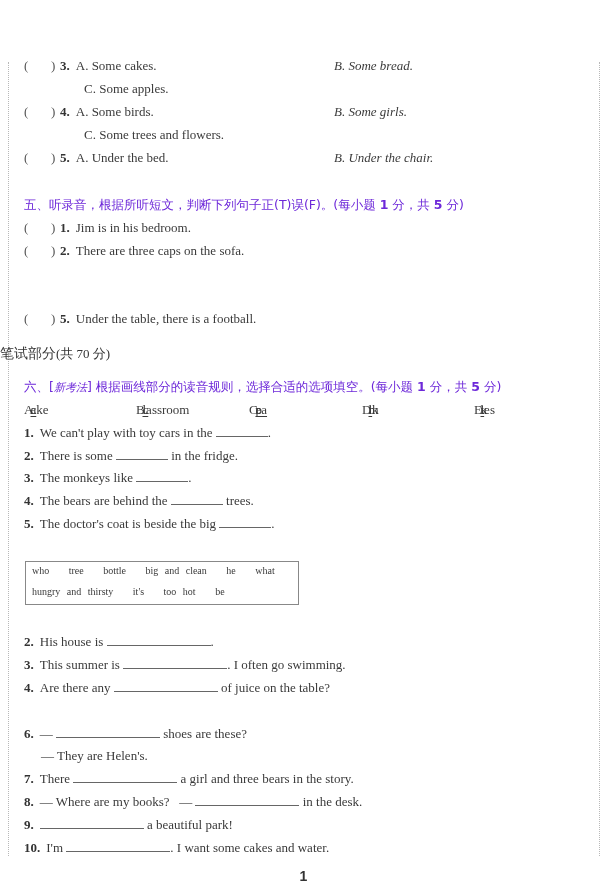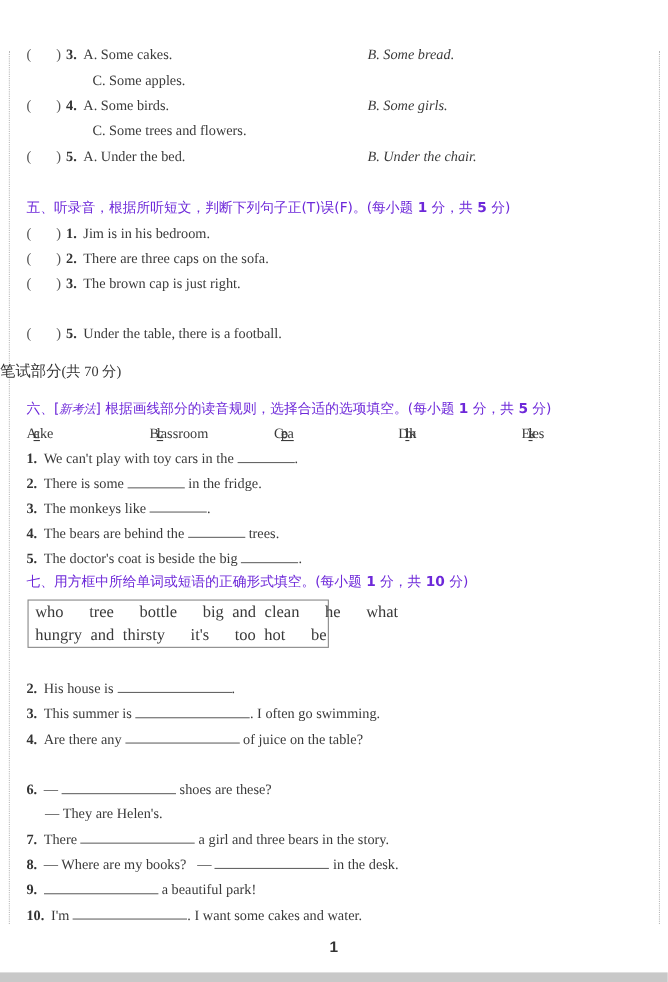--- a/index.html
+++ b/index.html
@@ -1,39 +1,39 @@
 <!DOCTYPE html>
 <html><head>
 <meta charset="utf-8">
 <style>
   html, body { margin: 0; padding: 0; }
   body {
     width: 607px; height: 893px; background: #ffffff; position: relative; overflow: hidden;
     font-family: "Liberation Serif", "DejaVu Serif", serif; color: #3a3a3a;
   }
-  .page { position: absolute; left: 0; top: 0; width: 607px; height: 626px; }
+  .page { position: absolute; left: 0; top: 16px; width: 607px; height: 626px; }
   .border-left { position: absolute; left: 8px; top: 46px; height: 794px; border-left: 1px dotted #b8b8b8; }
   .border-right { position: absolute; left: 599px; top: 46px; height: 794px; border-left: 1px dotted #b8b8b8; }
   .bottom-bar { position: absolute; left: 0; top: 884px; width: 607px; height: 9px; background: #c8c8c8; }
   .line { position: absolute; left: 24px; font-size: 13px; line-height: 16px; white-space: nowrap; }
   .paren { display: inline-block; width: 36px; color: #555; }
   .num { font-weight: bold; color: #333; margin-right: 6px; }
   .optB { position: absolute; left: 310px; font-style: italic; }
   .indent { padding-left: 60px; }
   .heading { position: absolute; left: 24px; font-family: "DejaVu Sans", sans-serif; font-size: 12.5px; color: #6d28d9; white-space: nowrap; }
   .heading b { font-weight: bold; }
   .center-title { position: absolute; left: 0; width: 607px; text-align: left; font-family: "DejaVu Sans", sans-serif; font-size: 14px; color: #333; }
   .center-title .sub { font-family: "Liberation Serif", serif; font-size: 13px; }
   .blank { display: inline-block; border-bottom: 1px solid #666; height: 12px; vertical-align: baseline; }
   .b-short { width: 52px; }
   .b-long { width: 104px; }
   .u { text-decoration: underline; text-underline-offset: 2px; }
   .choices { position: absolute; left: 24px; top: 386px; font-size: 13px; width: 540px; }
   .choices span { position: absolute; white-space: nowrap; }
-  .wordbox { position: absolute; left: 25px; top: 545px; width: 272px; height: 42px; border: 1px solid #888; font-size: 15px; }
+  .wordbox { position: absolute; left: 25px; top: 545px; width: 272px; height: 42px; border: 1px solid #888; font-size: 10px; }
   .wordbox .row { position: absolute; left: 6px; white-space: nowrap; word-spacing: 4px; }
   .pagenum { position: absolute; left: 0; width: 607px; text-align: center; top: 852px; font-family: "Liberation Sans", sans-serif; font-size: 14px; font-weight: bold; color: #333; }
   .tag { font-style: italic; font-family: Liberation Serif, serif; font-size: 11px; margin-top: 16px; }
 </style>
 </head>
 <body>
 
 <div class="page">
   <div class="border-left"></div>
   <div class="border-right"></div>
@@ -53,21 +53,20 @@
   <div class="line" style="top:134px">
     <span class="paren">(&nbsp;&nbsp;&nbsp;&nbsp;&nbsp;&nbsp;&nbsp;)</span><span class="num">5.</span><span>A.  Under the bed.</span>
     <span class="optB">B.  Under the chair.</span>
   </div>
 
   <div class="heading" style="top:181px">
     <span>五、听录音，根据所听短文，判断下列句子正(T)误(F)。(每小题 </span><b>1</b><span> 分，共 </span><b>5</b><span> 分)</span>
   </div>
   <div class="line" style="top:204px"><span class="paren">(&nbsp;&nbsp;&nbsp;&nbsp;&nbsp;&nbsp;&nbsp;)</span><span class="num">1.</span><span>Jim is in his bedroom.</span></div>
   <div class="line" style="top:227px"><span class="paren">(&nbsp;&nbsp;&nbsp;&nbsp;&nbsp;&nbsp;&nbsp;)</span><span class="num">2.</span><span>There are three caps on the sofa.</span></div>
-  <div class="line" style="top:250px"><span class="paren">(&nbsp;&nbsp;&nbsp;&nbsp;&nbsp;&nbsp;&nbsp;)</span><span class="num">3.</span><span>The brown cap is just right.</span></div>
   <div class="line" style="top:295px"><span class="paren">(&nbsp;&nbsp;&nbsp;&nbsp;&nbsp;&nbsp;&nbsp;)</span><span class="num">5.</span><span>Under the table, there is a football.</span></div>
 
   <div class="center-title" style="top:329px">
     <span>笔试部分</span><span class="sub">(共 70 分)</span>
   </div>
 
   <div class="heading" style="top:363px">
     <span>六、[</span><span class="tag">新考法</span><span>] 根据画线部分的读音规则，选择合适的选项填空。(每小题 </span><b>1</b><span> 分，共 </span><b>5</b><span> 分)</span>
   </div>
   <div class="choices">
@@ -76,23 +75,20 @@
     <span style="left:225px"><span>C.</span>&nbsp;&nbsp;<span>p</span><span class="u">ea</span><span>r</span></span>
     <span style="left:338px"><span>D.</span>&nbsp;&nbsp;<span>m</span><span class="u">i</span><span>lk</span></span>
     <span style="left:450px"><span>E.</span>&nbsp;&nbsp;<span>k</span><span class="u">i</span><span>tes</span></span>
   </div>
   <div class="line" style="top:408px"><span class="num">1.</span><span>We can't play with toy cars in the</span> <span class="blank b-short"></span><span>.</span></div>
   <div class="line" style="top:431px"><span class="num">2.</span><span>There is some</span> <span class="blank b-short"></span> <span>in the fridge.</span></div>
   <div class="line" style="top:453px"><span class="num">3.</span><span>The monkeys like</span> <span class="blank b-short"></span><span>.</span></div>
   <div class="line" style="top:476px"><span class="num">4.</span><span>The bears are behind the</span> <span class="blank b-short"></span> <span>trees.</span></div>
   <div class="line" style="top:499px"><span class="num">5.</span><span>The doctor's coat is beside the big</span> <span class="blank b-short"></span><span>.</span></div>
 
-  <div class="heading" style="top:521px">
-    <span>七、用方框中所给单词或短语的正确形式填空。(每小题 </span><b>1</b><span> 分，共 </span><b>10</b><span> 分)</span>
-  </div>
   <div class="wordbox">
     <div class="row" style="top:3px; white-space:pre">who   tree   bottle   big and clean   he   what</div>
     <div class="row" style="top:24px; white-space:pre">hungry and thirsty   it's   too hot   be</div>
   </div>
   <div class="line" style="top:617px"><span class="num">2.</span><span>His house is</span> <span class="blank b-long"></span><span>.</span></div>
   <div class="line" style="top:640px"><span class="num">3.</span><span>This summer is</span> <span class="blank b-long"></span><span>. I often go swimming.</span></div>
   <div class="line" style="top:663px"><span class="num">4.</span><span>Are there any</span> <span class="blank b-long"></span> <span>of juice on the table?</span></div>
   <div class="line" style="top:709px"><span class="num">6.</span><span>—</span> <span class="blank b-long"></span> <span>shoes are these?</span></div>
   <div class="line" style="top:732px; padding-left:17px">— They are Helen's.</div>
   <div class="line" style="top:754px"><span class="num">7.</span><span>There</span> <span class="blank b-long"></span> <span>a girl and three bears in the story.</span></div>

